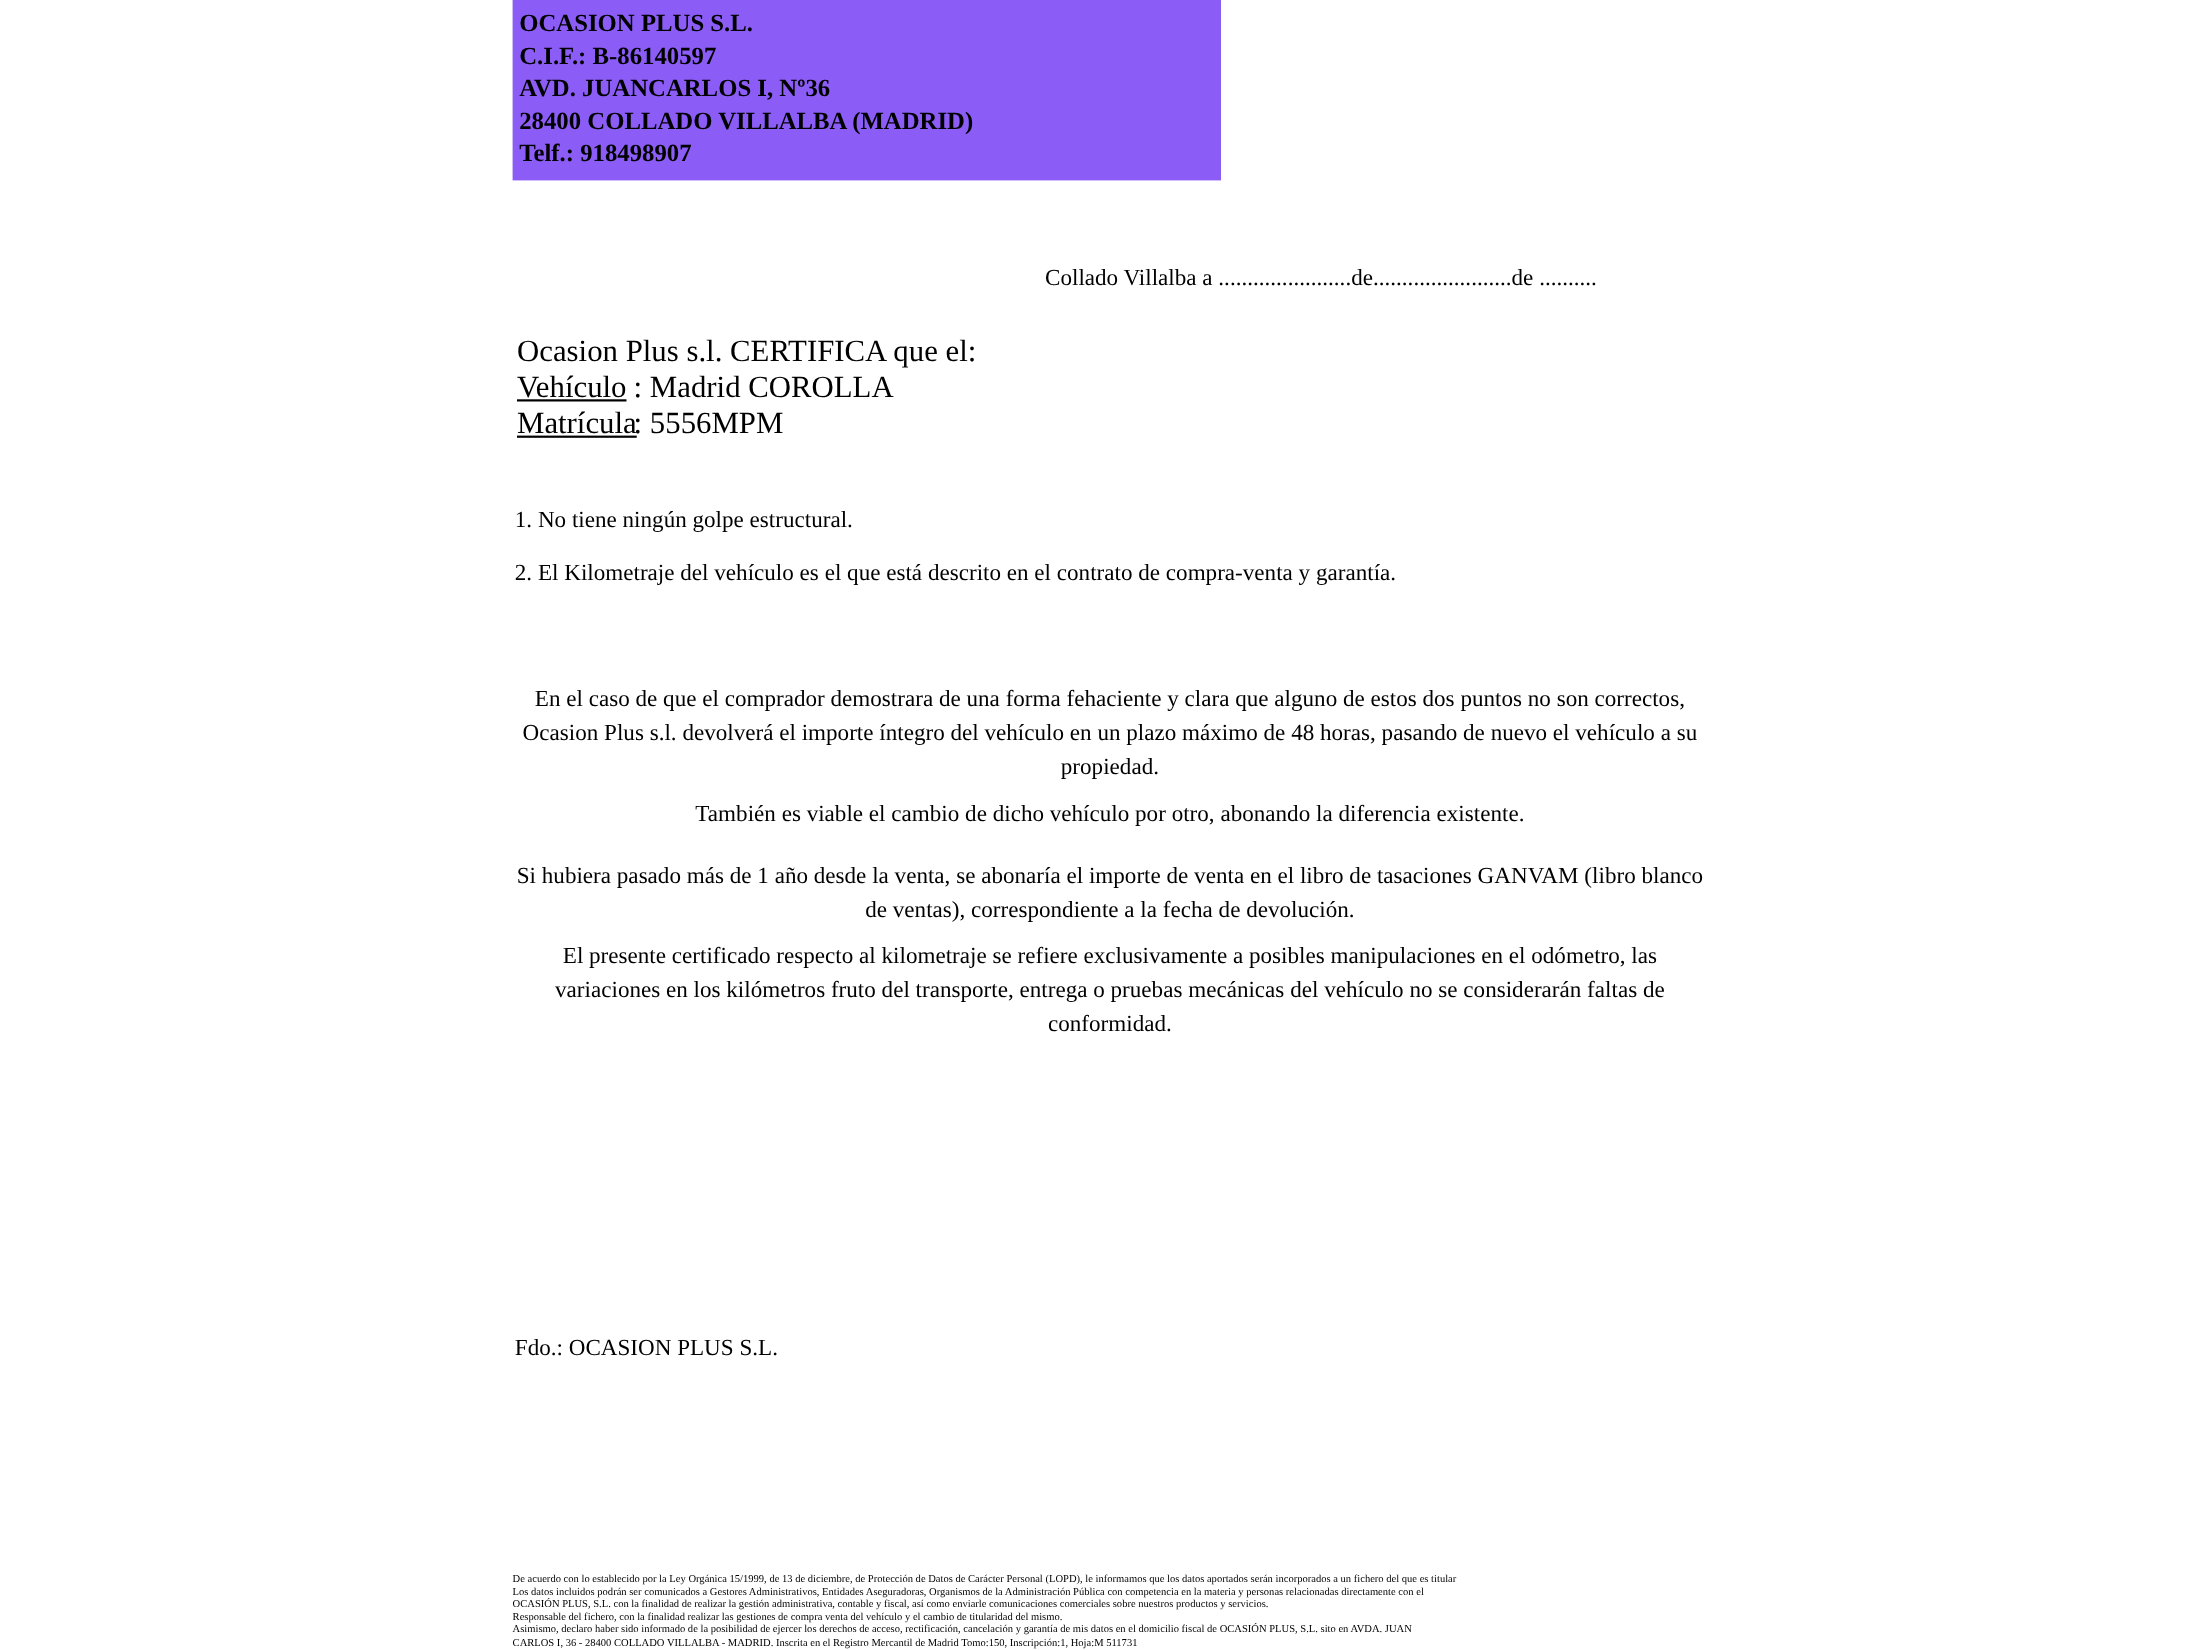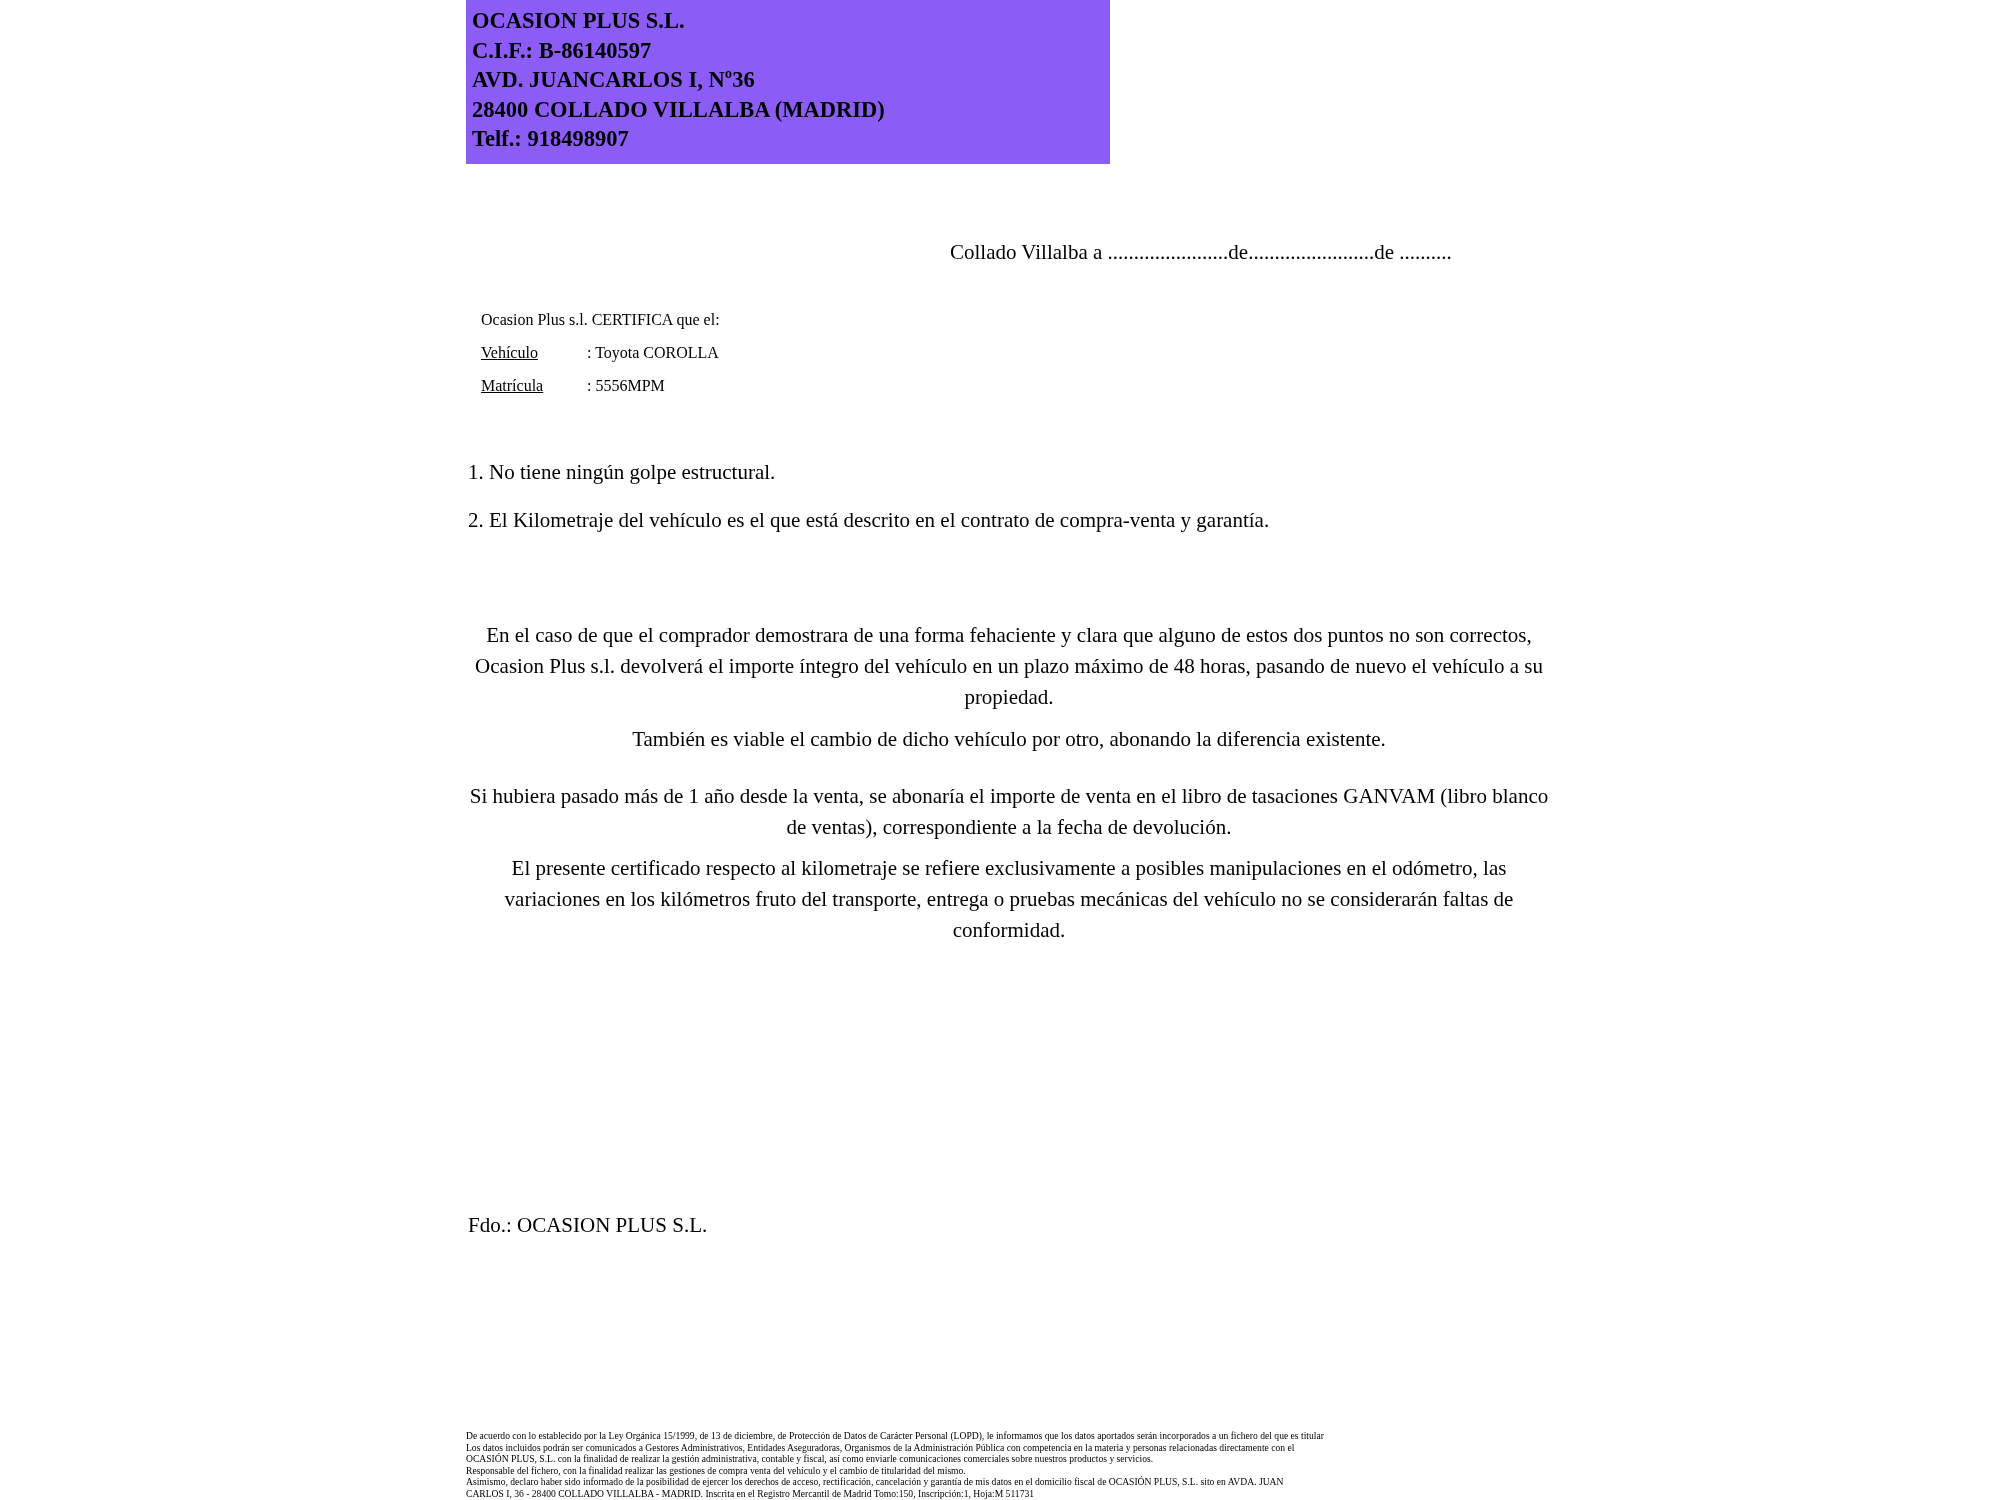--- a/index.html
+++ b/index.html
@@ -50,23 +50,22 @@
     top: 240px;
     font-size: 21px;
     white-space: nowrap;
   }
 
   
   .cert-block {
     position: absolute;
     left: 470px;
     top: 303px;
-    font-size: 16px;
+    font-size: 28px;
     line-height: 33px;
-    margin-left: 11px;
   }
   .cert-row {
     white-space: nowrap;
   }
   .lbl-underline {
     text-decoration: underline;
   }
   .cert-field-label {
     display: inline-block;
     width: 106px;
@@ -131,21 +130,21 @@
     <div class="lh-line">AVD. JUANCARLOS I, Nº36</div>
     <div class="lh-line">28400 COLLADO VILLALBA (MADRID)</div>
     <div class="lh-line">Telf.: 918498907</div>
   </div>
 
   <div class="date-line">Collado Villalba a .......................de........................de ..........</div>
 
   <div class="cert-block">
     <div class="cert-row">Ocasion Plus s.l. CERTIFICA que el:</div>
     <div class="cert-row">
-      <span class="cert-field-label lbl-underline">Vehículo</span><span>: Toyota COROLLA</span>
+      <span class="cert-field-label lbl-underline">Vehículo</span><span>: Madrid COROLLA</span>
     </div>
     <div class="cert-row">
       <span class="cert-field-label lbl-underline">Matrícula</span><span>: 5556MPM</span>
     </div>
   </div>
 
   <div class="point point-1">1. No tiene ningún golpe estructural.</div>
   <div class="point point-2">2. El Kilometraje del vehículo es el que está descrito en el contrato de compra-venta y garantía.</div>
 
   <div class="para para-1">En el caso de que el comprador demostrara de una forma fehaciente y clara que alguno de estos dos puntos no son correctos, Ocasion Plus s.l. devolverá el importe íntegro del vehículo en un plazo máximo de 48 horas, pasando de nuevo el vehículo a su propiedad.</div>

